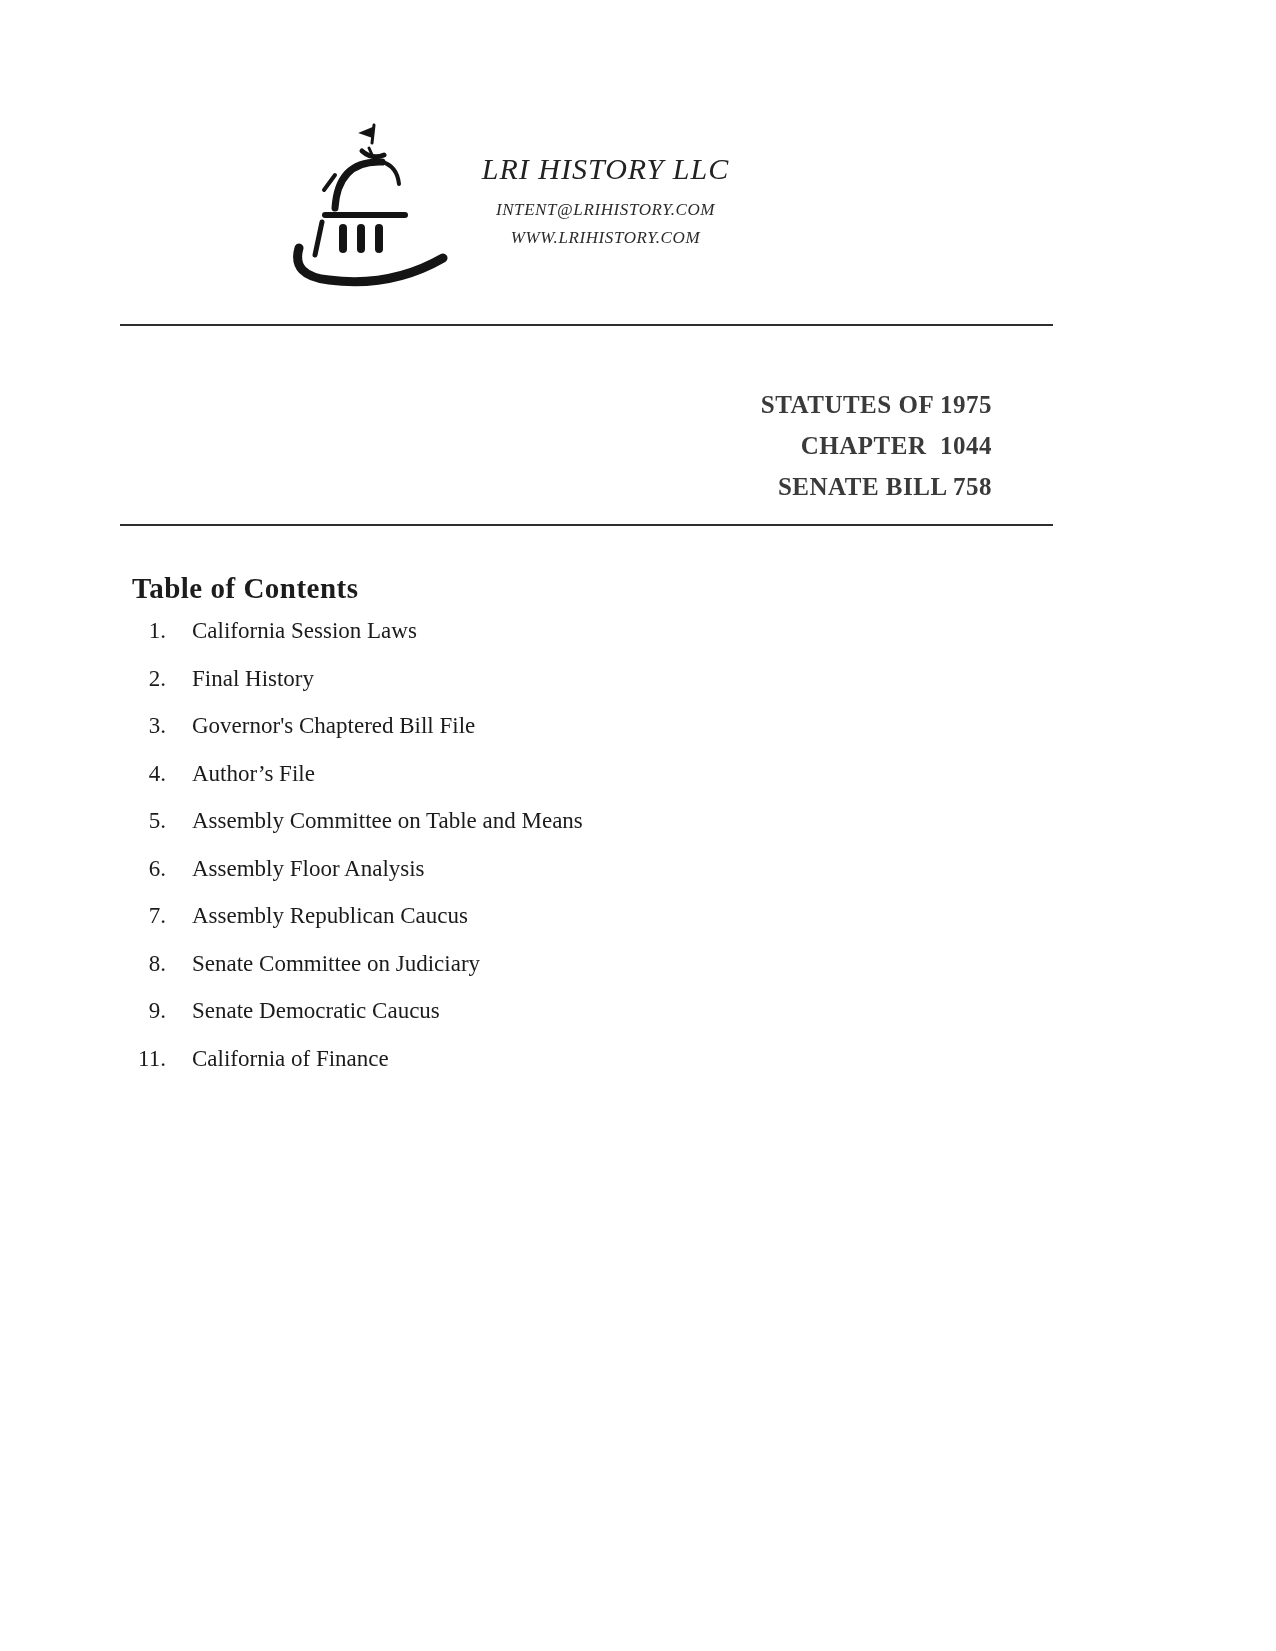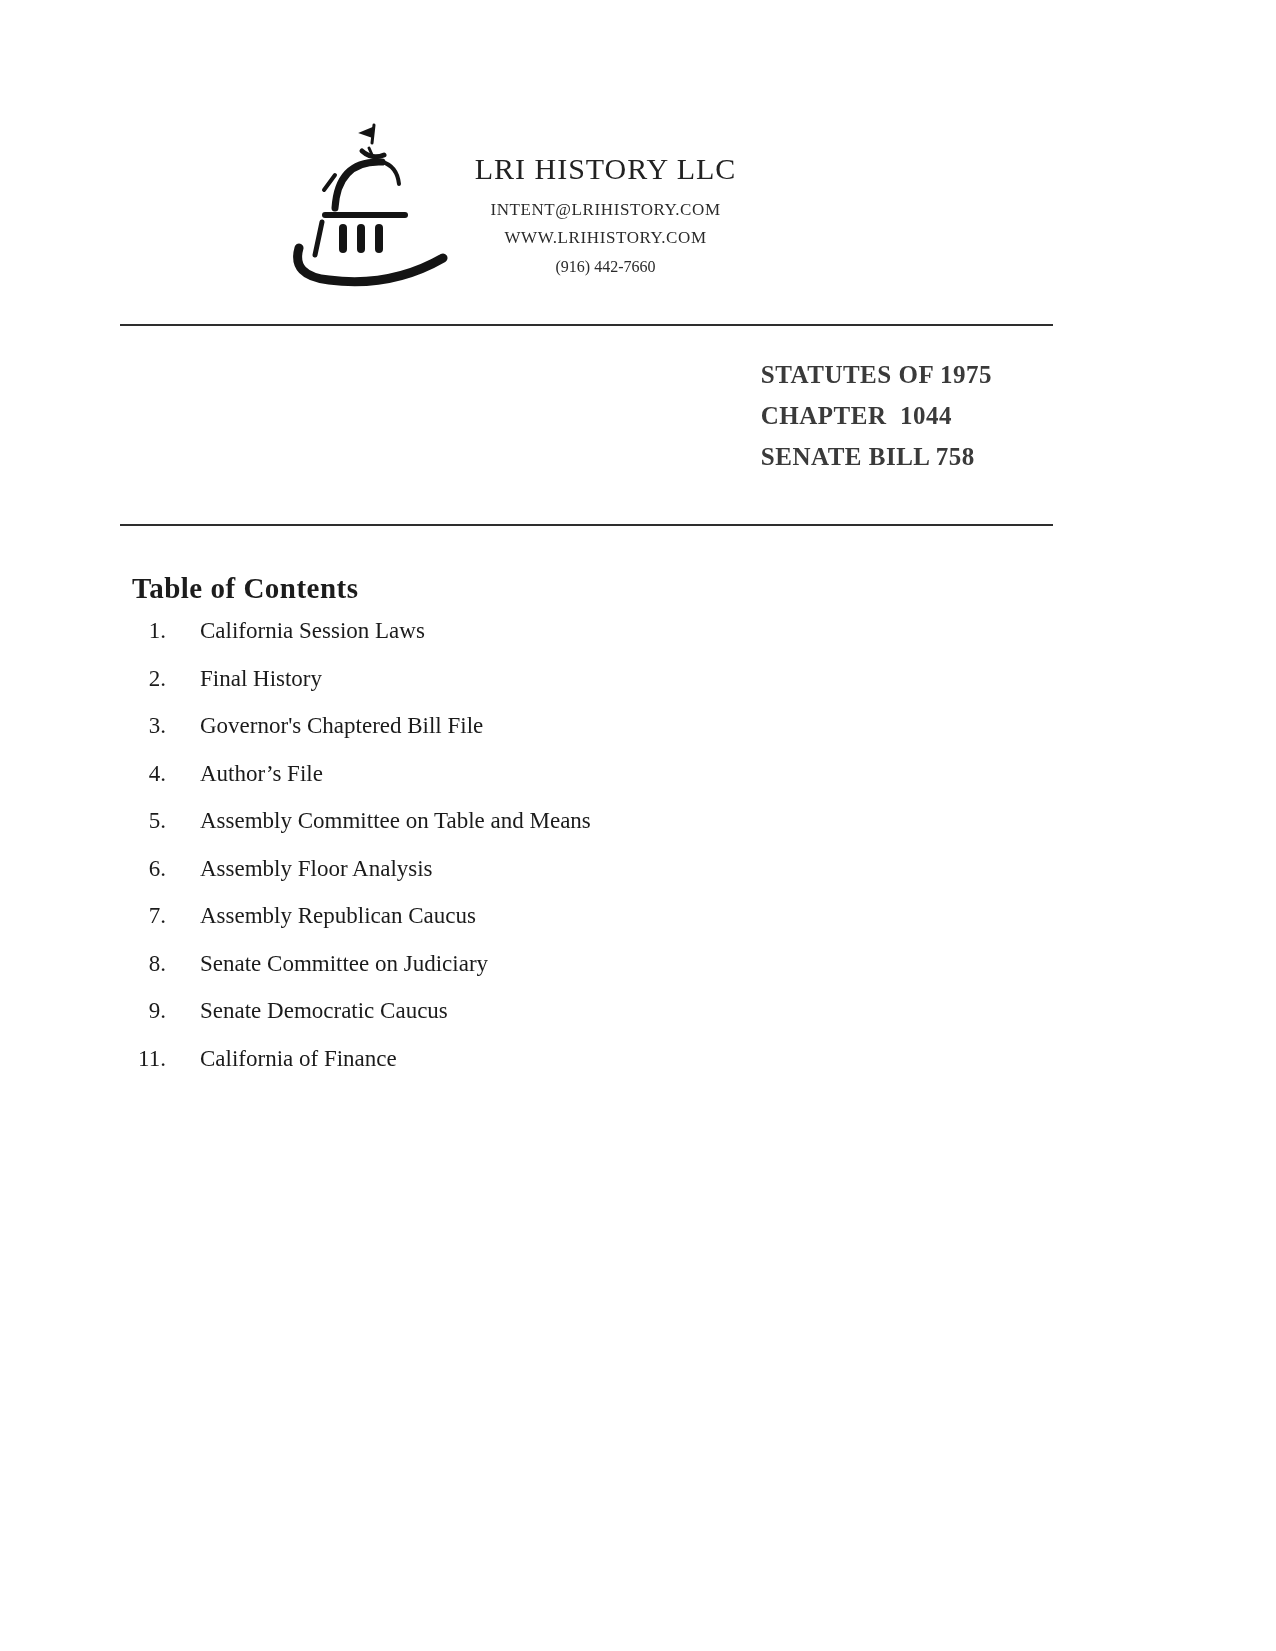--- a/index.html
+++ b/index.html
@@ -26,20 +26,21 @@
     height: 170px;
   }
 
   
   .letterhead {
     position: absolute;
     left: 438px;
     top: 150px;
     width: 335px;
     text-align: center;
+    font-style: italic;
   }
   .company-name {
     font-size: 30px;
     line-height: 38px;
     letter-spacing: 1px;
     color: #222222;
     margin-bottom: 8px;
   }
   .contact-line {
     font-size: 17px;
@@ -61,21 +62,22 @@
     height: 2px;
     background: #2e2e2e;
   }
   .rule-top { top: 324px; }
   .rule-bottom { top: 524px; }
 
   
   .doc-title {
     position: absolute;
     right: 284px;
-    top: 354px;
+    top: 384px;
+    text-align: right;
   }
   .doc-title .title-line {
     font-size: 25px;
     line-height: 41px;
     font-weight: bold;
     letter-spacing: 0.5px;
     color: #3a3a3a;
     white-space: pre;
   }
 
@@ -102,21 +104,21 @@
     height: 47.5px;
     font-size: 23px;
     color: #1b1b1b;
   }
   .toc-row .num {
     width: 48px;
     text-align: right;
     flex: 0 0 48px;
   }
   .toc-row .label {
-    margin-left: 34px;
+    margin-left: 26px;
     text-align: right;
   }
 </style>
 </head>
 <body>
 
 <div class="page">
 
   <div class="logo">
     <svg viewBox="0 0 170 170" width="170" height="170" aria-hidden="true">
@@ -142,21 +144,20 @@
 
         <path d="M14,130 q-8,28 30,32 q62,8 114,-22" stroke-width="9"></path>
       </g>
     </svg>
   </div>
 
   <div class="letterhead">
     <div class="company-name">LRI HISTORY LLC</div>
     <div class="contact-line">INTENT@LRIHISTORY.COM</div>
     <div class="contact-line">WWW.LRIHISTORY.COM</div>
-    <div class="phone-line">(916) 442-7660</div>
   </div>
 
   <div class="rule rule-top"></div>
 
   <div class="doc-title">
     <div class="title-line">STATUTES OF 1975</div>
     <div class="title-line">CHAPTER  1044</div>
     <div class="title-line">SENATE BILL 758</div>
   </div>
 

